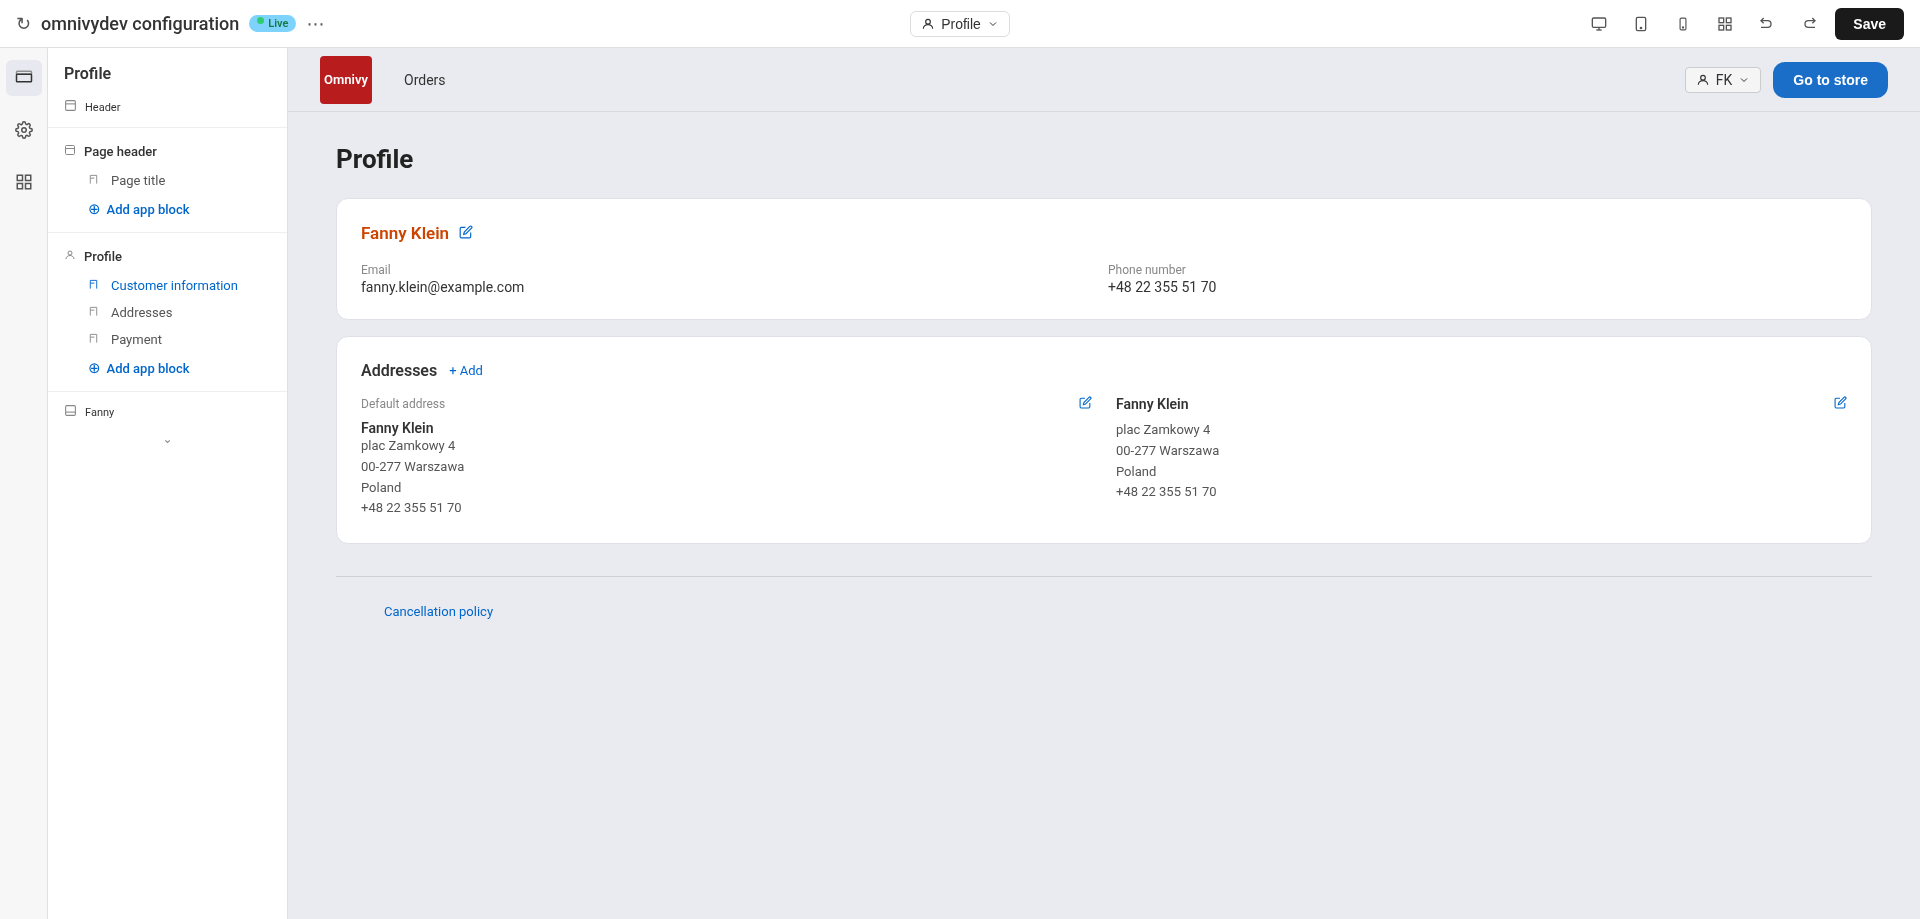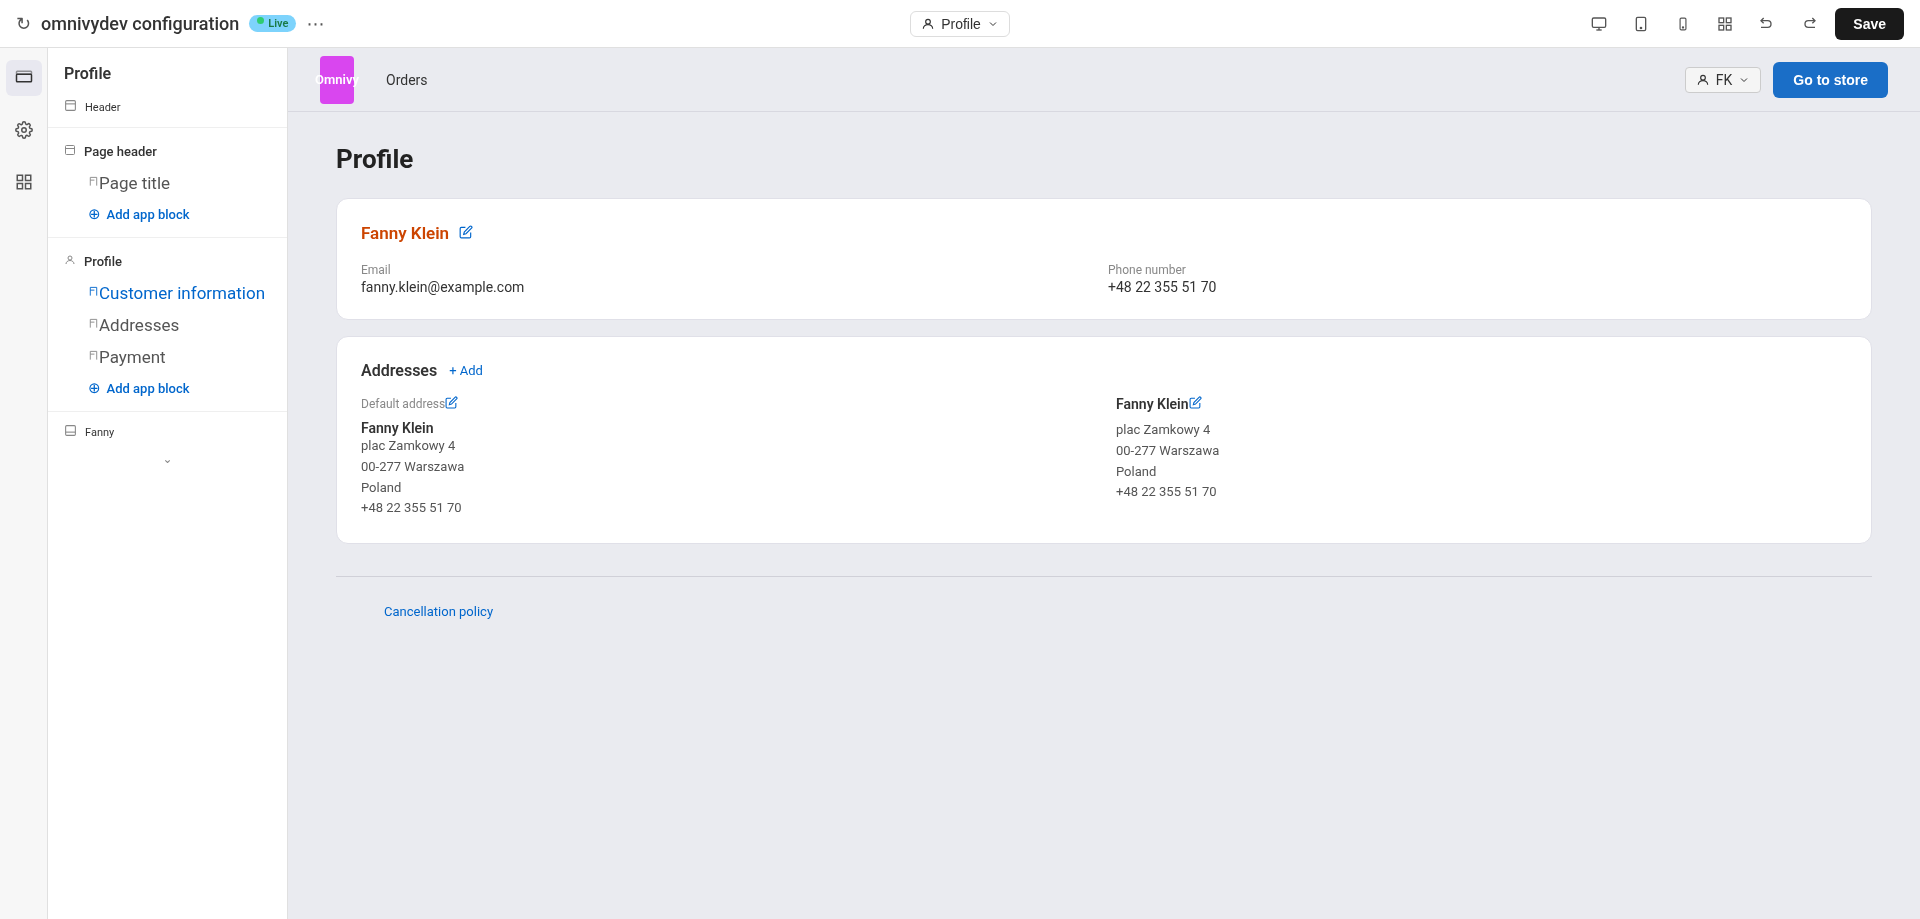--- a/index.html
+++ b/index.html
@@ -56,22 +56,22 @@
       cursor: pointer; font-size: 11px; color: #333;
     }
     .sidebar-item .item-icon { color: #888; font-size: 14px; }
     .sidebar-section { padding: 4px 0; }
     .sidebar-section-header {
       display: flex; align-items: center; gap: 8px; padding: 8px 16px;
       font-size: 13px; font-weight: 500; color: #333; cursor: pointer;
     }
     .sidebar-section-header .item-icon { color: #888; font-size: 12px; }
     .sidebar-child {
-      display: flex; align-items: center; gap: 0; padding: 6px 16px 6px 40px;
-      cursor: pointer; font-size: 17px; color: #555;
+      display: flex; align-items: center; gap: 12px; padding: 6px 16px 6px 40px;
+      cursor: pointer; font-size: 13px; color: #555;
     }
     .sidebar-child .child-icon { color: #888; font-size: 11px; }
     .add-block-btn {
       display: flex; align-items: center; gap: 6px; padding: 6px 16px 6px 40px;
       cursor: pointer; font-size: 13px; color: #0066cc; font-weight: 500;
     }
     .sidebar-divider { height: 1px; background: #efefef; margin: 4px 0; }
 
     
     .scroll-arrow {
@@ -82,33 +82,33 @@
     
     .content-area { flex: 1; background: #e8e8f0; overflow-y: auto; padding: 0; }
     .store-preview { background: #eaebf0; min-height: 100%; }
 
     
     .store-nav {
       background: #eaebf0; display: flex; align-items: center; padding: 0 32px;
       height: 64px; gap: 32px; border-bottom: 1px solid #d8d8e0;
     }
     .store-logo {
-      width: 34px; height: 48px; background: #d946ef; border-radius: 4px;
+      width: 52px; height: 48px; background: #b91c1c; border-radius: 4px;
       display: flex; align-items: center; justify-content: center;
       color: #fff; font-size: 13px; font-weight: 600;
     }
     .store-nav-links { display: flex; gap: 24px; flex: 1; }
     .store-nav-link { font-size: 14px; color: #333; cursor: pointer; text-decoration: none; }
     .store-nav-right { display: flex; align-items: center; gap: 12px; }
     .fk-badge {
       display: flex; align-items: center; gap: 6px; font-size: 14px; color: #333;
       padding: 4px 10px; border: 1px solid #ccc; border-radius: 4px; background: #f5f5f5; cursor: pointer;
     }
     .go-store-btn {
-      background: #1a6ec7; color: #fff; border: none; border-radius: 6px;
+      background: #1a6ec7; color: #fff; border: none; border-radius: 12px;
       padding: 10px 20px; font-size: 14px; font-weight: 600; cursor: pointer;
     }
 
     
     .profile-content { padding: 32px 48px; }
     .profile-title { font-size: 26px; font-weight: 700; color: #222; margin-bottom: 24px; }
 
     
     .card {
       background: #fff; border-radius: 12px; border: 1px solid #e0e0e8;
@@ -122,21 +122,21 @@
     .info-grid { display: grid; grid-template-columns: 1fr 1fr; gap: 8px; }
     .info-label { font-size: 12px; color: #888; margin-bottom: 2px; }
     .info-value { font-size: 14px; color: #333; }
 
     
     .addresses-header { display: flex; align-items: center; gap: 12px; margin-bottom: 16px; }
     .addresses-title { font-size: 16px; font-weight: 600; color: #333; }
     .add-address-btn { color: #0066cc; font-size: 13px; cursor: pointer; display: flex; align-items: center; gap: 4px; }
     .addresses-grid { display: grid; grid-template-columns: 1fr 1fr; gap: 24px; }
     .address-block { }
-    .address-block-header { display: flex; align-items: center; justify-content: flex-start; margin-bottom: 8px; }
+    .address-block-header { display: flex; align-items: center; justify-content: space-between; margin-bottom: 8px; }
     .address-type { font-size: 12px; color: #888; }
     .address-name { font-size: 14px; font-weight: 600; color: #333; }
     .address-line { font-size: 13px; color: #555; line-height: 1.6; }
 
     
     .store-footer { padding: 24px 48px; border-top: 1px solid #d0d0d8; margin-top: 32px; }
     .footer-link { color: #0066cc; font-size: 13px; text-decoration: none; cursor: pointer; }
   </style>
 </head>
 <body>

